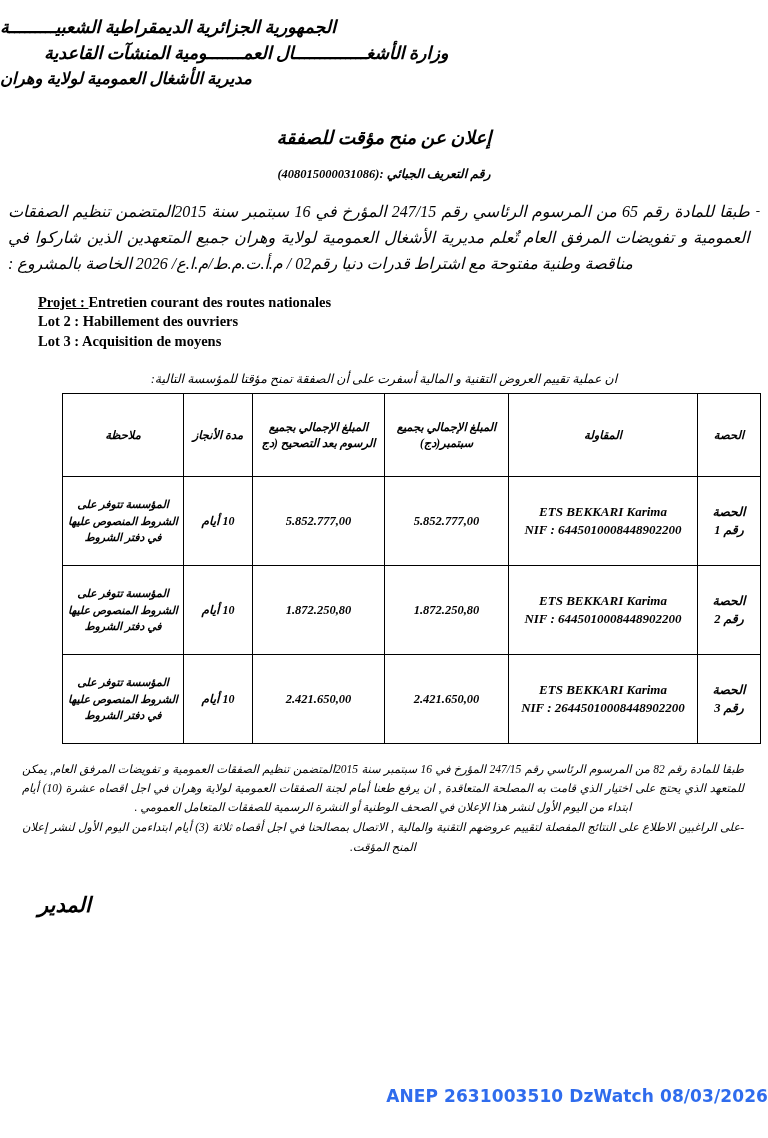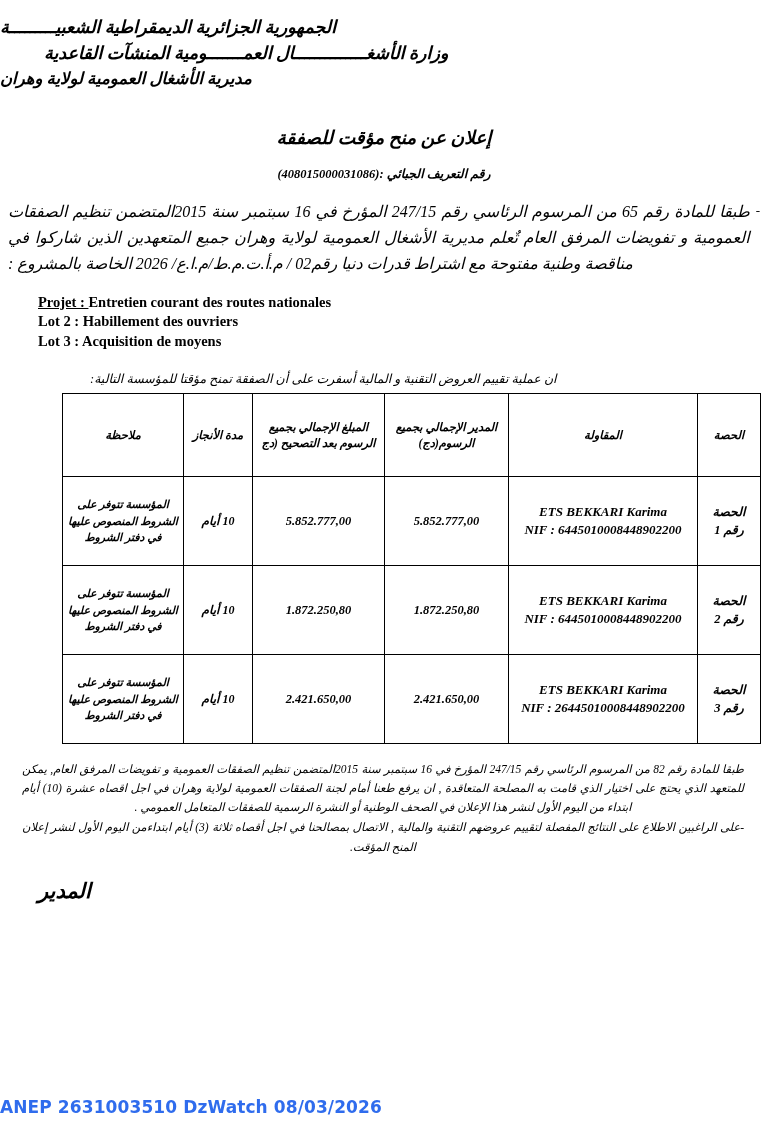--- a/index.html
+++ b/index.html
@@ -94,25 +94,24 @@
     font-size: 14.5px;
     line-height: 1.34;
   }
   .project-block .lbl-underline {
     text-decoration: underline;
   }
 
   
   .pre-table {
     direction: rtl;
-    text-align: left;
+    text-align: center;
     font-style: italic;
     font-size: 12.5px;
     margin-top: 20px;
-    padding-left: 90px;
   }
 
   
   .table-wrap {
     margin-top: 6px;
     padding: 0 50px 0 62px;
   }
   table.award {
     direction: rtl;
     width: 656px;
@@ -198,34 +197,34 @@
   .bottom-para + .bottom-para {
     margin-top: 1px;
   }
 
   
   .signature {
     direction: rtl;
     font-style: italic;
     font-weight: bold;
     font-size: 21px;
-    margin-top: 22px;
+    margin-top: 36px;
     padding-right: 0;
     padding-left: 0;
     text-align: left;
     margin-left: 38px;
   }
 
   
   .footer {
     position: absolute;
     left: 0;
     right: 0;
-    bottom: 21px;
-    text-align: left;
+    bottom: 32px;
+    text-align: right;
     font-family: "DejaVu Sans", "Liberation Sans", sans-serif;
     font-weight: bold;
     font-size: 17px;
     letter-spacing: 0.1px;
   }
 </style>
 </head>
 <body>
 
 <div class="page">
@@ -258,21 +257,21 @@
     <table class="award">
       <thead>
         <tr>
           <td class="col-lot">
             <div class="th-ar">الحصة</div>
           </td>
           <td class="col-firm">
             <div class="th-ar">المقاولة</div>
           </td>
           <td class="col-amt1">
-            <div class="th-ar">المدير الإجمالي بجميع الرسوم(دج)</div>
+            <div class="th-ar">المبلغ الإجمالي بجميع سبتمبر(دج)</div>
           </td>
           <td class="col-amt2">
             <div class="th-ar">المبلغ الإجمالي بجميع الرسوم بعد التصحيح (دج</div>
           </td>
           <td class="col-delay">
             <div class="th-ar">مدة الأنجاز</div>
           </td>
           <td class="col-note">
             <div class="th-ar">ملاحظة</div>
           </td>

